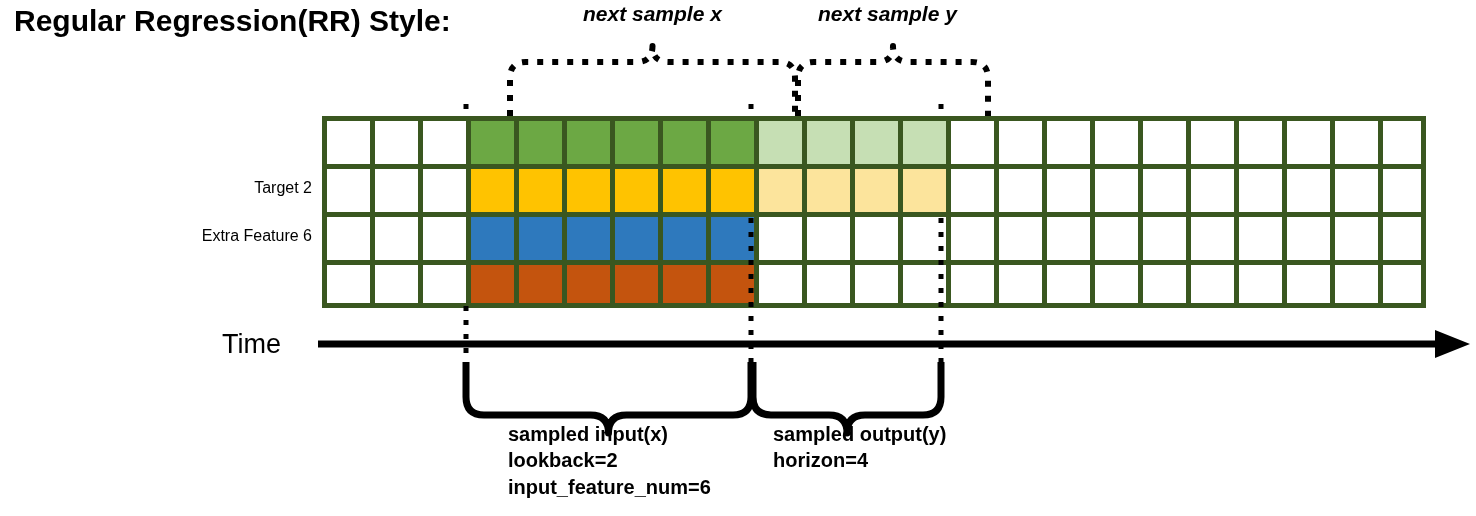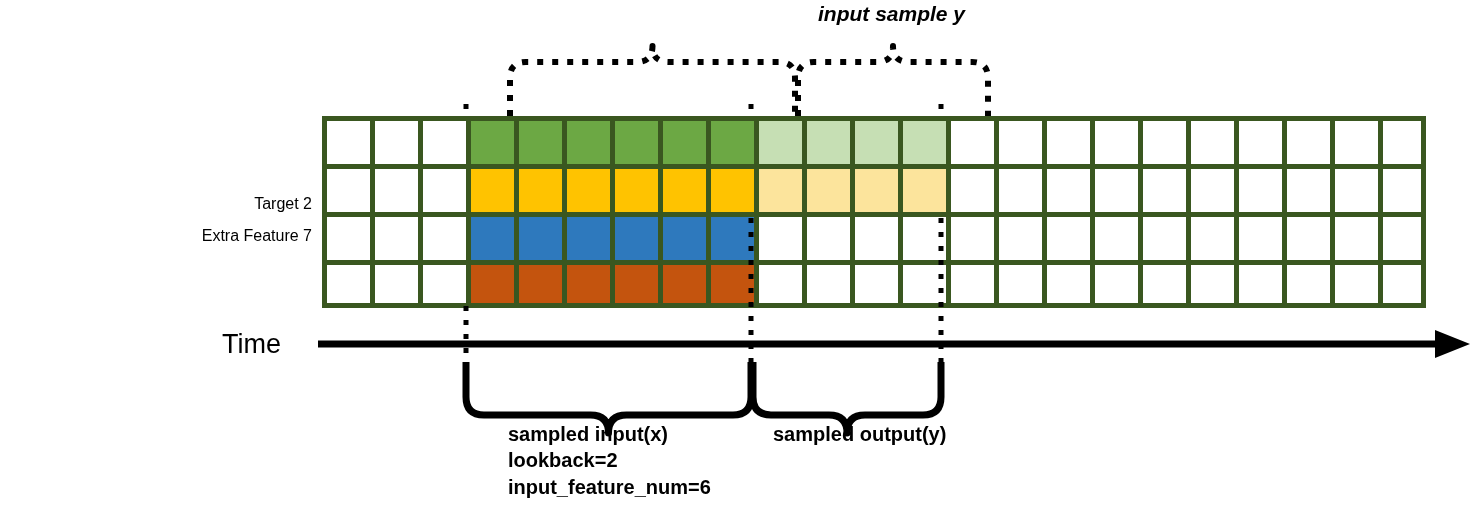--- a/index.html
+++ b/index.html
@@ -47,42 +47,45 @@
     white-space:nowrap;
   }
   #lbl-next-x{left:583px;top:2px;}
   #lbl-next-y{left:818px;top:2px;}
 </style>
 </head>
 <body>
 
 <div id="stage">
 
+  <div class="txt" id="page-title">Regular Regression(RR) Style:</div>
 
   <div id="rowlabels">
-    <div class="rowlabel-slot" style="top:64px;justify-content:flex-end;">
+    <div class="rowlabel-slot" style="top:48px;justify-content:flex-end;">
         <span>Target 2</span>
       </div>
     <div class="rowlabel-slot" style="top:96px;">
-        <span>Extra Feature 7</span>
+        <span>Extra Feature 6</span>
       </div>
   </div>
 
   <div class="txt" id="time-label">Time</div>
 
-  <div class="brace-label" id="lbl-next-y">input sample y</div>
+  <div class="brace-label" id="lbl-next-x">next sample x</div>
+  <div class="brace-label" id="lbl-next-y">next sample y</div>
 
   <div class="capt" id="cap-x">
     <span class="capline">sampled input(x)</span>
     <span class="capline">lookback=2</span>
     <span class="capline">input_feature_num=6</span>
   </div>
 
   <div class="capt" id="cap-y">
     <span class="capline">sampled output(y)</span>
+    <span class="capline">horizon=4</span>
   </div>
 
   <svg id="svg" viewBox="0 0 1476 516">
     <g id="grid-layer">
         <rect x="322" y="116" width="1104" height="192" fill="#3a5720"></rect>
         <g>
           <rect x="327" y="121" width="43" height="43" fill="#ffffff"></rect>
           <rect x="375" y="121" width="43" height="43" fill="#ffffff"></rect>
           <rect x="423" y="121" width="43" height="43" fill="#ffffff"></rect>
           <rect x="471" y="121" width="43" height="43" fill="#6ca844"></rect>

